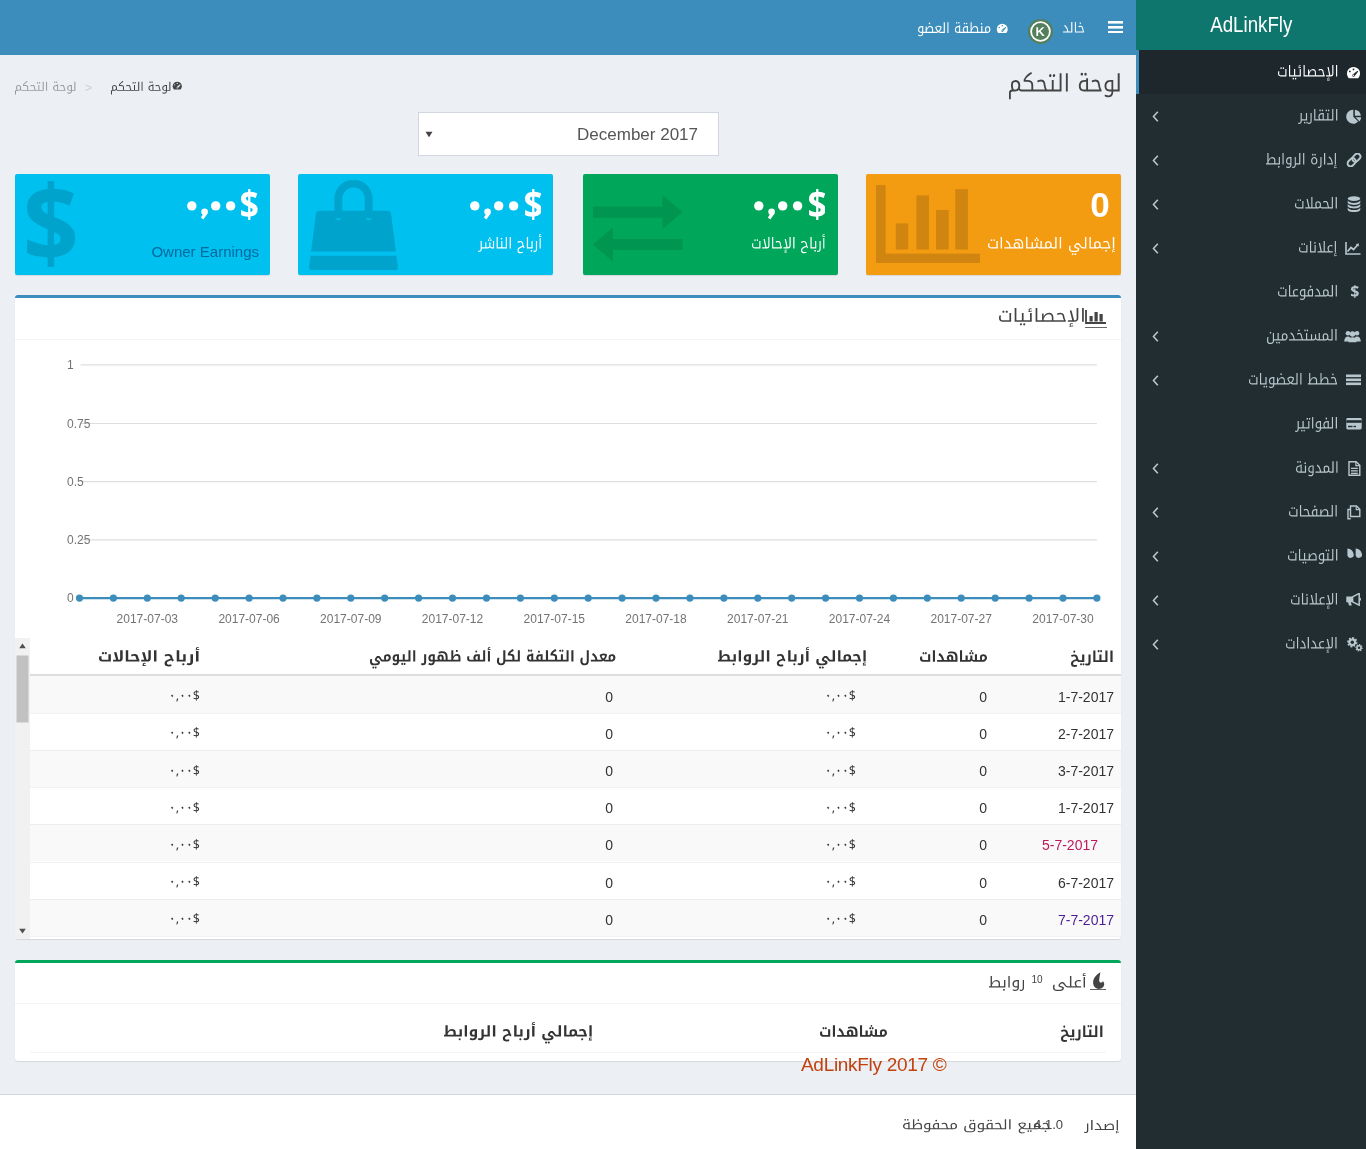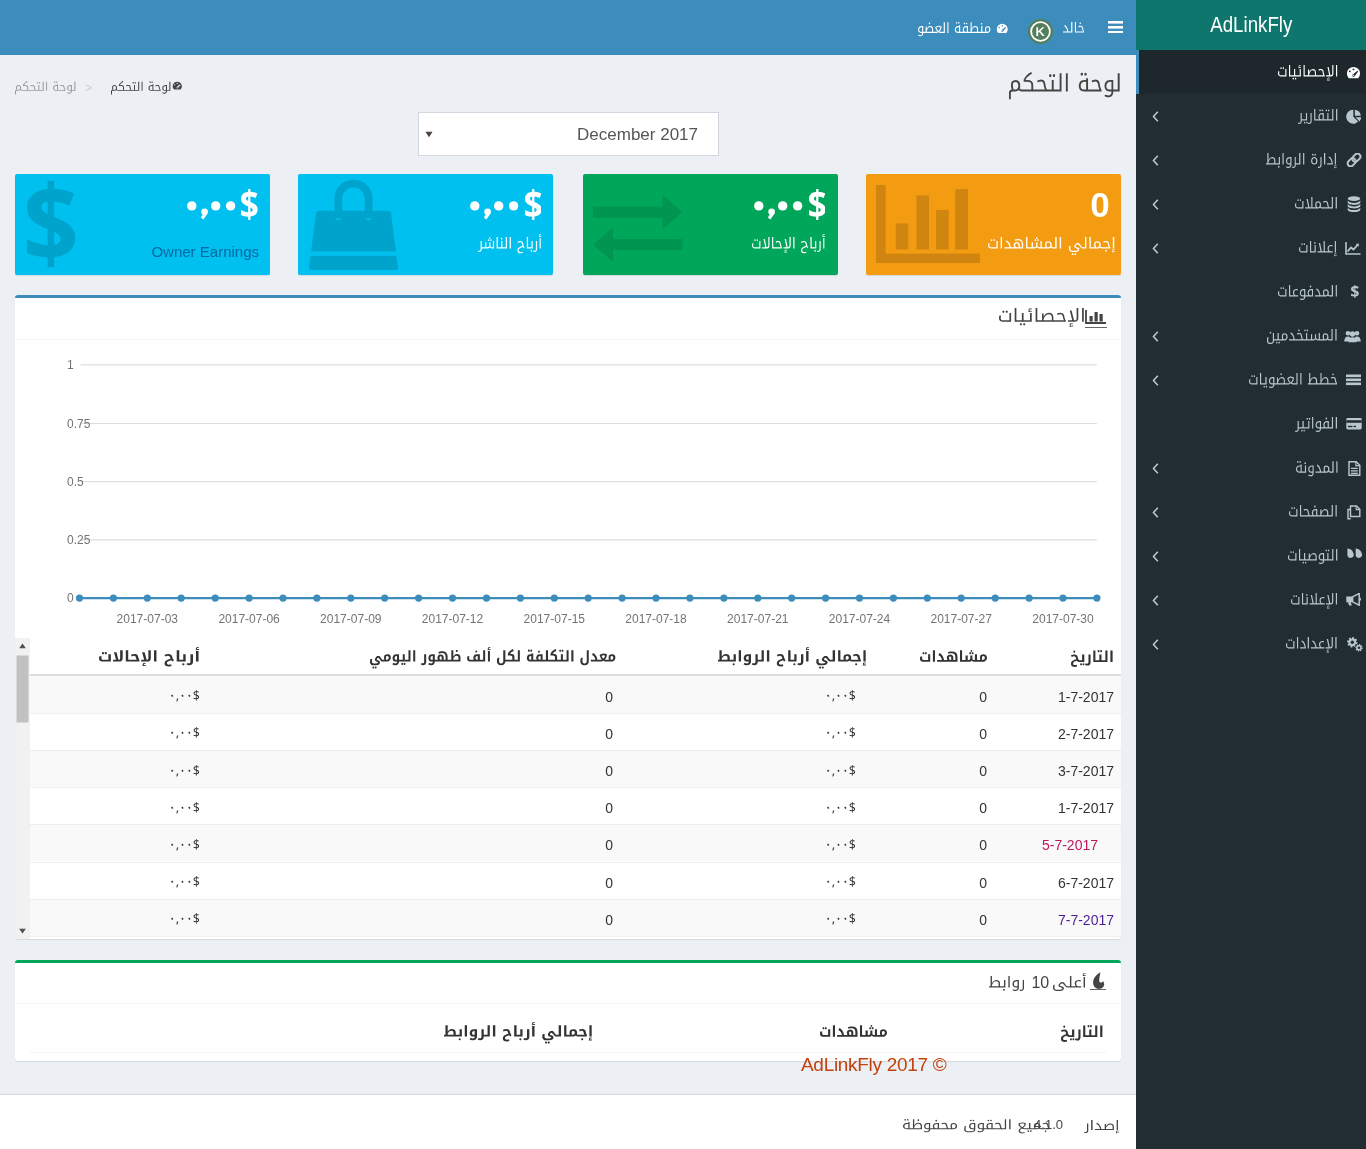--- a/index.html
+++ b/index.html
@@ -171,21 +171,21 @@
 <svg class="abs" style="left:808.7px;top:188.9px;width:16.7px;height:31.4px" viewBox="1.55 -27.32 17.64 29.41" preserveAspectRatio="none">
     <path d="M9.1 -1.4Q6.8 -1.5 4.9 -1.9Q3.1 -2.3 1.6 -3V-7.6Q3.1 -6.9 5.1 -6.3Q7.2 -5.7 9.1 -5.6V-11Q6.3 -12.1 4.7 -13.1Q3 -14.1 2.3 -15.4Q1.5 -16.7 1.5 -18.4Q1.5 -20.2 2.5 -21.5Q3.5 -22.9 5.2 -23.7Q6.9 -24.4 9.1 -24.6V-27.3H11.5V-24.7Q13.5 -24.6 15.3 -24.2Q17.1 -23.8 18.8 -23.1L17.1 -19Q15.7 -19.6 14.2 -19.9Q12.8 -20.2 11.5 -20.3V-15.2Q13.5 -14.4 15.2 -13.6Q17 -12.7 18.1 -11.4Q19.2 -10.2 19.2 -8Q19.2 -5.4 17.3 -3.6Q15.4 -1.9 11.5 -1.5V2.1H9.1ZM11.5 -5.7Q12.7 -5.9 13.3 -6.4Q13.9 -6.9 13.9 -7.8Q13.9 -8.3 13.6 -8.7Q13.4 -9 12.8 -9.4Q12.3 -9.7 11.5 -10.1ZM9.1 -20.3Q8.4 -20.2 7.9 -19.9Q7.4 -19.7 7.1 -19.3Q6.8 -18.9 6.8 -18.4Q6.8 -17.9 7.1 -17.5Q7.3 -17.2 7.8 -16.8Q8.3 -16.5 9.1 -16.1Z" fill="#fff"></path>
   </svg>
 <svg class="abs" style="left:754.3px;top:196px" width="50" height="24" viewBox="0 0 50 24">
     <circle cx="4.8" cy="9.9" r="4.7" fill="#fff"></circle>
     <circle cx="28.7" cy="9.9" r="4.7" fill="#fff"></circle>
     <circle cx="43.6" cy="9.9" r="4.7" fill="#fff"></circle>
     <circle cx="17.6" cy="15.8" r="3.3" fill="#fff"></circle>
     <path d="M20.5 17.5 L16.4 23.4 L13.9 21.4 L17.3 16.3 Z" fill="#fff"></path>
   </svg>
-<div class="txt" style="left:1031.4px;top:975.2px;font-size:16px;color:#444;line-height:1">10</div>
+<div class="txt" style="left:1031.4px;top:975.2px;font-size:10px;color:#444;line-height:1">10</div>
 <div id="footer"></div>
 <div class="txt" style="left:801px;top:1055px;font-size:19px;letter-spacing:-0.3px;color:#c2410c;line-height:1">AdLinkFly 2017 ©</div>
 <div class="txt" style="right:303px;top:1117.6px;font-size:13px;color:#444;line-height:1">4.1.0</div>
 <div class="txt" style="right:256.3px;top:186.5px;font-size:35px;font-weight:bold;color:#fff;line-height:1">0</div>
 <div class="txt" style="right:1107px;top:243px;font-size:15px;color:#0369a1">Owner Earnings</div>
 <svg class="abs" style="left:1346px;top:65.5px" width="15" height="13.1" viewBox="0 0 16 14">
     <path fill-rule="evenodd" fill="#fff" d="M8 1 A 7 7 0 0 1 15 8 C15 9.9 14.2 11.7 13 13 L3 13 C1.8 11.7 1 9.9 1 8 A 7 7 0 0 1 8 1 Z M8 2.7 A0.95 0.95 0 0 0 8 4.6 A0.95 0.95 0 0 0 8 2.7 Z M4.1 4.8 A0.95 0.95 0 0 0 4.1 6.7 A0.95 0.95 0 0 0 4.1 4.8 Z M12.2 5.1 L7.6 8.7 A1.45 1.45 0 1 0 9.5 10.3 L13 6 Z M8.75 9.8 A0.8 0.8 0 1 1 7.6 9.2 Z"></path>
   </svg>
 <svg class="abs" style="left:995.5px;top:22.5px" width="12.5" height="10.9" viewBox="0 0 16 14">
     <path fill-rule="evenodd" fill="#fff" d="M8 1 A 7 7 0 0 1 15 8 C15 9.9 14.2 11.7 13 13 L3 13 C1.8 11.7 1 9.9 1 8 A 7 7 0 0 1 8 1 Z M8 2.7 A0.95 0.95 0 0 0 8 4.6 A0.95 0.95 0 0 0 8 2.7 Z M4.1 4.8 A0.95 0.95 0 0 0 4.1 6.7 A0.95 0.95 0 0 0 4.1 4.8 Z M12.2 5.1 L7.6 8.7 A1.45 1.45 0 1 0 9.5 10.3 L13 6 Z M8.75 9.8 A0.8 0.8 0 1 1 7.6 9.2 Z"></path>

